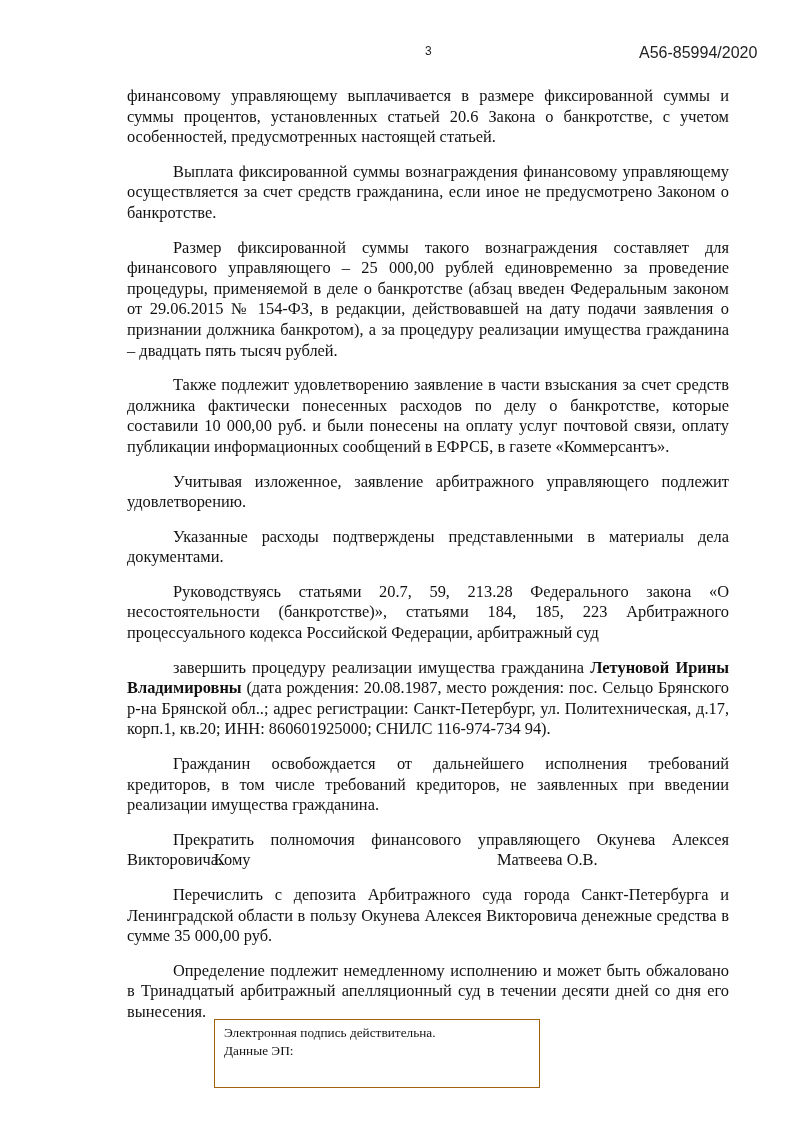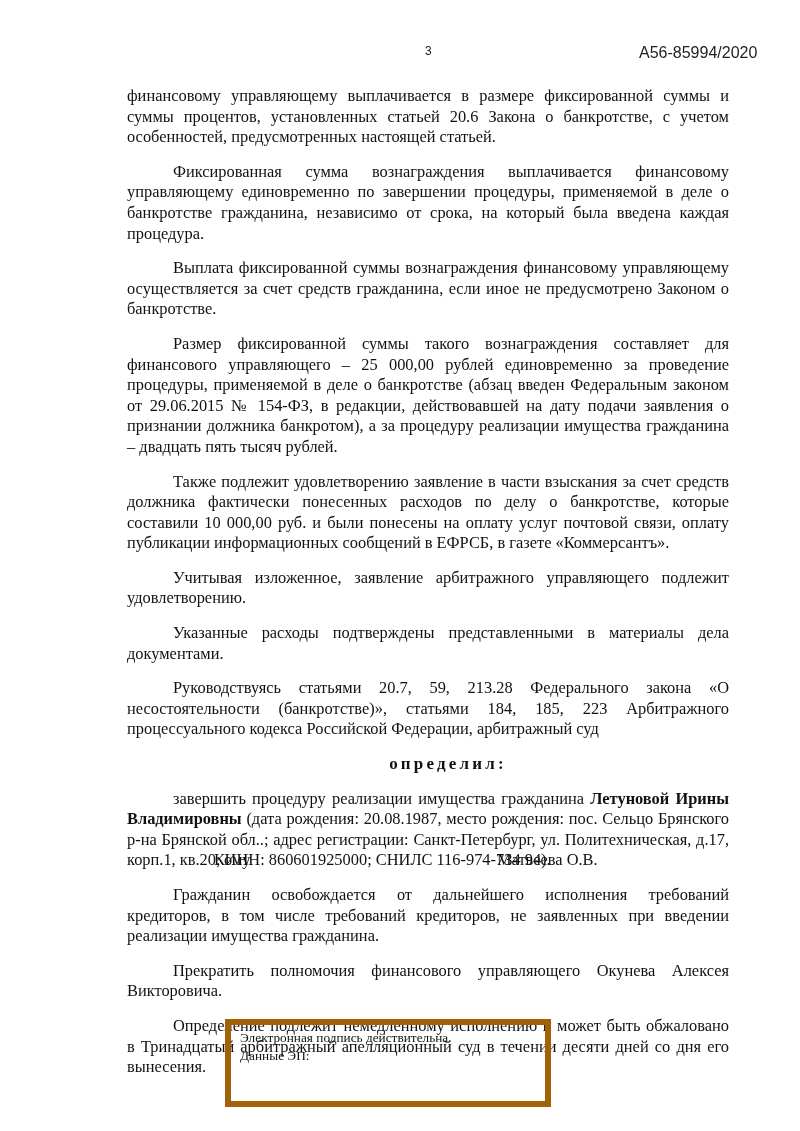--- a/index.html
+++ b/index.html
@@ -15,47 +15,46 @@
     .body-text p.noindent { text-indent: 0; }
     .heading {
       text-align: center !important; text-indent: 0 !important; font-weight: bold;
       letter-spacing: 3.2px; font-size: 17px; margin-top: 10px !important; padding-left: 40px;
     }
     .bold { font-weight: bold; }
     .sign-row { position: absolute; top: 850px; left: 0; width: 800px; font-family: "Liberation Serif", serif; font-size: 16.4px; }
     .sign-role { position: absolute; left: 214px; }
     .sign-name { position: absolute; left: 497px; }
     .stamp {
-      position: absolute; left: 225px; top: 1019px; width: 326px; height: 88px;
-      border: 6px solid #a16207; box-sizing: border-box; font-family: "Liberation Serif", serif; color: #111;
+      position: absolute; left: 214px; top: 1019px; width: 326px; height: 69px;
+      border: 1px solid #a16207; box-sizing: border-box; font-family: "Liberation Serif", serif; color: #111;
     }
     .stamp-title { position: absolute; left: 9px; top: 5px; font-size: 13.3px; }
     .stamp-label { position: absolute; left: 9px; top: 23px; font-size: 13.3px; }
     .stamp-lines { position: absolute; left: 78px; top: 24px; font-size: 10.2px; line-height: 13.2px; }
     .stamp-lines div { white-space: nowrap; }
   </style>
 </head>
 <body>
 
 <div class="page-num">3</div>
 <div class="case-num">А56-85994/2020</div>
 
 <div class="body-text">
   <p class="noindent">финансовому управляющему выплачивается в размере фиксированной суммы и суммы процентов, установленных статьей 20.6 Закона о банкротстве, с учетом особенностей, предусмотренных настоящей статьей.</p>
-  <p>Фиксированная сумма вознаграждения выплачивается финансовому управляющему единовременно по завершении процедуры, применяемой в деле о банкротстве гражданина, независимо от срока, на который была введена каждая процедура.</p>
   <p>Выплата фиксированной суммы вознаграждения финансовому управляющему осуществляется за счет средств гражданина, если иное не предусмотрено Законом о банкротстве.</p>
   <p>Размер фиксированной суммы такого вознаграждения составляет для финансового управляющего – 25 000,00 рублей единовременно за проведение процедуры, применяемой в деле о банкротстве (абзац введен Федеральным законом от 29.06.2015 № 154-ФЗ, в редакции, действовавшей на дату подачи заявления о признании должника банкротом), а за процедуру реализации имущества гражданина – двадцать пять тысяч рублей.</p>
   <p>Также подлежит удовлетворению заявление в части взыскания за счет средств должника фактически понесенных расходов по делу о банкротстве, которые составили 10 000,00 руб. и были понесены на оплату услуг почтовой связи, оплату публикации информационных сообщений в ЕФРСБ, в газете «Коммерсантъ».</p>
   <p>Учитывая изложенное, заявление арбитражного управляющего подлежит удовлетворению.</p>
   <p>Указанные расходы подтверждены представленными в материалы дела документами.</p>
   <p>Руководствуясь статьями 20.7, 59, 213.28 Федерального закона «О несостоятельности (банкротстве)», статьями 184, 185, 223 Арбитражного процессуального кодекса Российской Федерации, арбитражный суд</p>
-  <p class="heading">определил:</p>
   <p><span>завершить процедуру реализации имущества гражданина </span><span class="bold">Летуновой Ирины Владимировны</span><span> (дата рождения: 20.08.1987, место рождения: пос. Сельцо Брянского р-на Брянской обл..; адрес регистрации: Санкт-Петербург, ул. Политехническая, д.17, корп.1, кв.20; ИНН: 860601925000; СНИЛС 116-974-734 94).</span></p>
   <p>Гражданин освобождается от дальнейшего исполнения требований кредиторов, в том числе требований кредиторов, не заявленных при введении реализации имущества гражданина.</p>
   <p>Прекратить полномочия финансового управляющего Окунева Алексея Викторовича.</p>
+  <p>Перечислить с депозита Арбитражного суда города Санкт-Петербурга и Ленинградской области в пользу Окунева Алексея Викторовича денежные средства в сумме 35 000,00 руб.</p>
   <p>Определение подлежит немедленному исполнению и может быть обжаловано в Тринадцатый арбитражный апелляционный суд в течении десяти дней со дня его вынесения.</p>
 </div>
 
 <div class="sign-row">
   <span class="sign-role">Кому</span>
   <span class="sign-name">Матвеева О.В.</span>
 </div>
 
 <div class="stamp">
   <div class="stamp-title">Электронная подпись действительна.</div>

